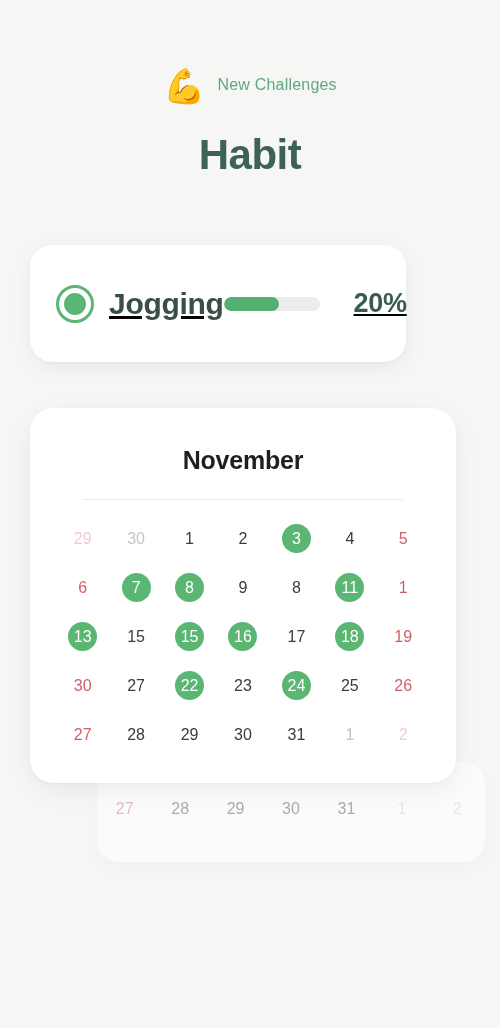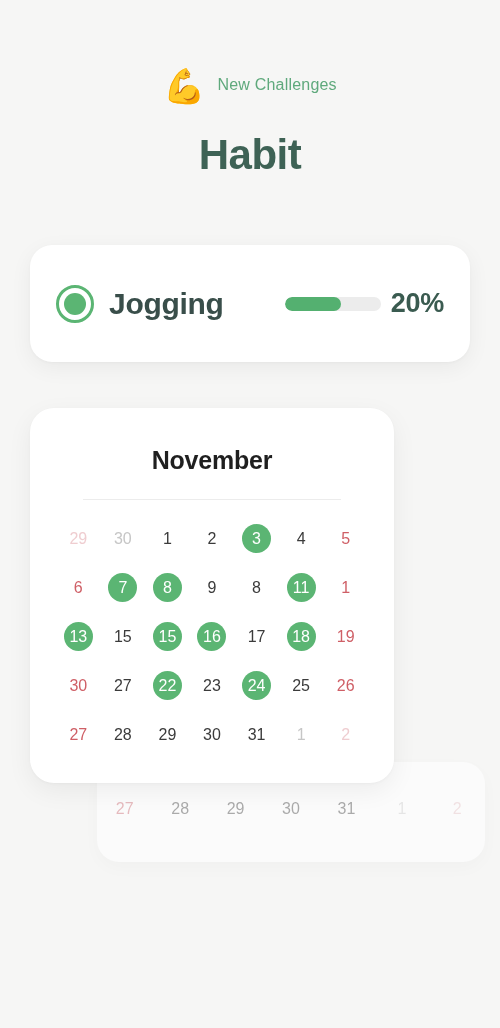--- a/index.html
+++ b/index.html
@@ -51,28 +51,29 @@
     font-weight: bold;
     color: #3E6255;
     letter-spacing: -0.5px;
   }
 
   
   .habit-card {
     position: absolute;
     left: 30px;
     top: 245px;
-    width: 440px;
+    width: 376px;
     height: 117px;
     background: #ffffff;
     border-radius: 22px;
     box-shadow: 0 6px 22px rgba(0,0,0,0.055), 0 1px 3px rgba(0,0,0,0.03);
     display: flex;
     align-items: center;
     padding: 0 26px;
+    text-decoration: underline;
   }
 
   .habit-left {
     display: flex;
     align-items: center;
     gap: 15px;
     flex: 0 0 auto;
   }
 
   .radio-icon {
@@ -98,21 +99,21 @@
     font-size: 30px;
     font-weight: bold;
     color: #394E4A;
     letter-spacing: -0.3px;
   }
 
   .habit-right {
     margin-left: auto;
     display: flex;
     align-items: center;
-    gap: 10px;
+    gap: 34px;
   }
 
   .progress-track {
     width: 96px;
     height: 14px;
     border-radius: 8px;
     background: #ececec;
     overflow: hidden;
     position: relative;
   }
@@ -162,21 +163,21 @@
 
   .ghost-cell.wknd  { color: #c9636b; }
   .ghost-cell.muted { color: #c9c9c9; }
   .ghost-cell.muted-w { color: #e3bfc2; }
 
   
   .calendar-card {
     position: absolute;
     left: 30px;
     top: 408px;
-    width: 364px;
+    width: 426px;
     height: 375px;
     background: #ffffff;
     border-radius: 24px;
     box-shadow: 0 8px 26px rgba(0,0,0,0.06), 0 1px 3px rgba(0,0,0,0.03);
     z-index: 2;
     padding: 0 26px;
   }
 
   .month-title {
     text-align: center;

